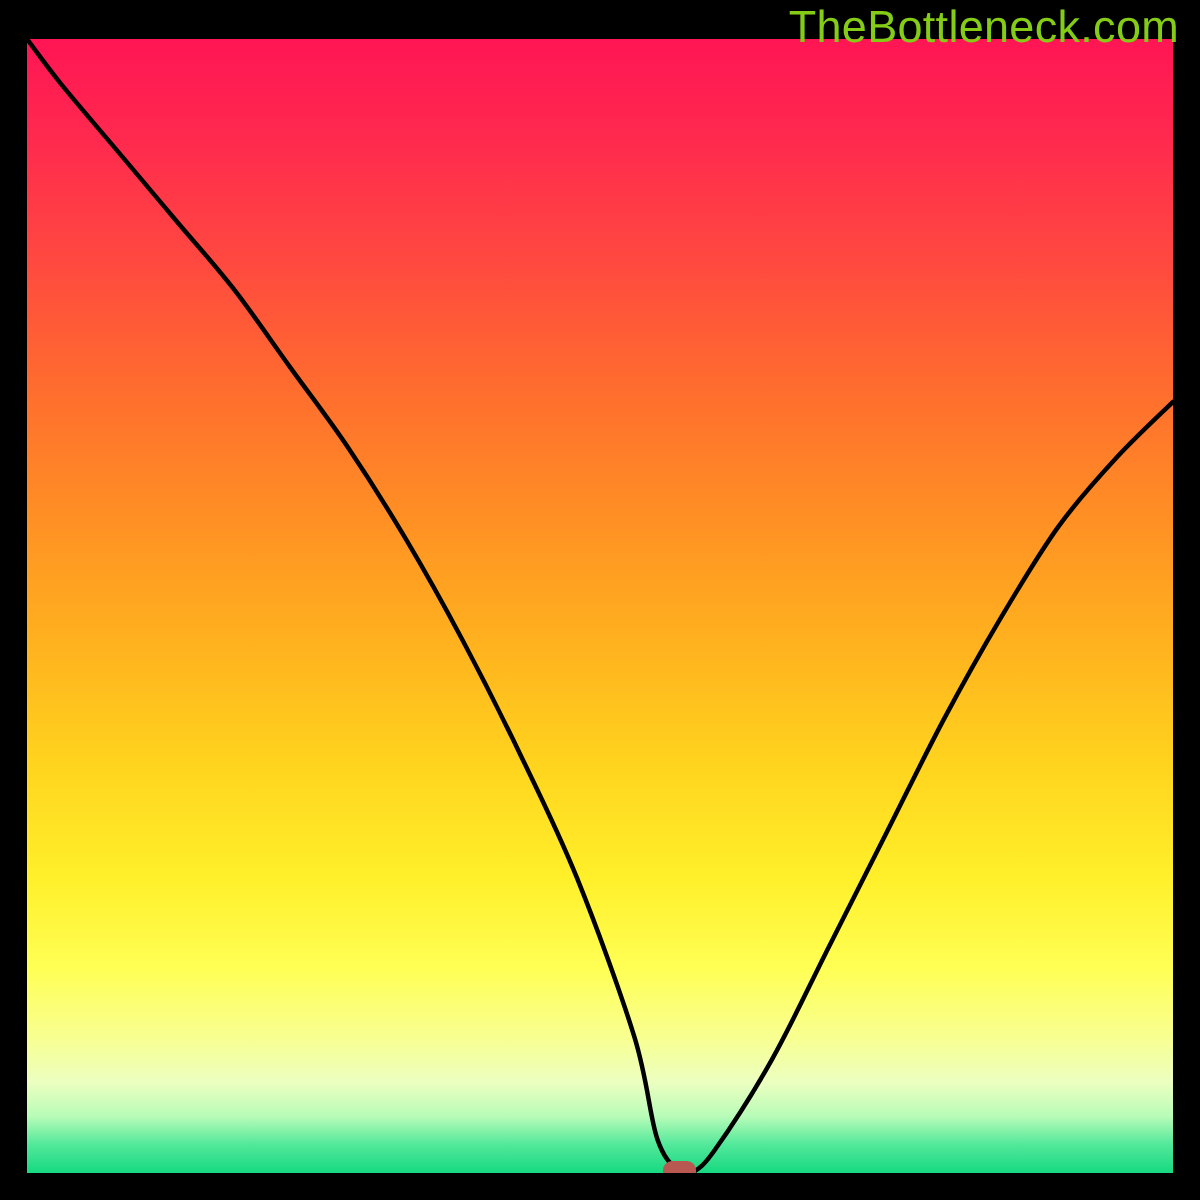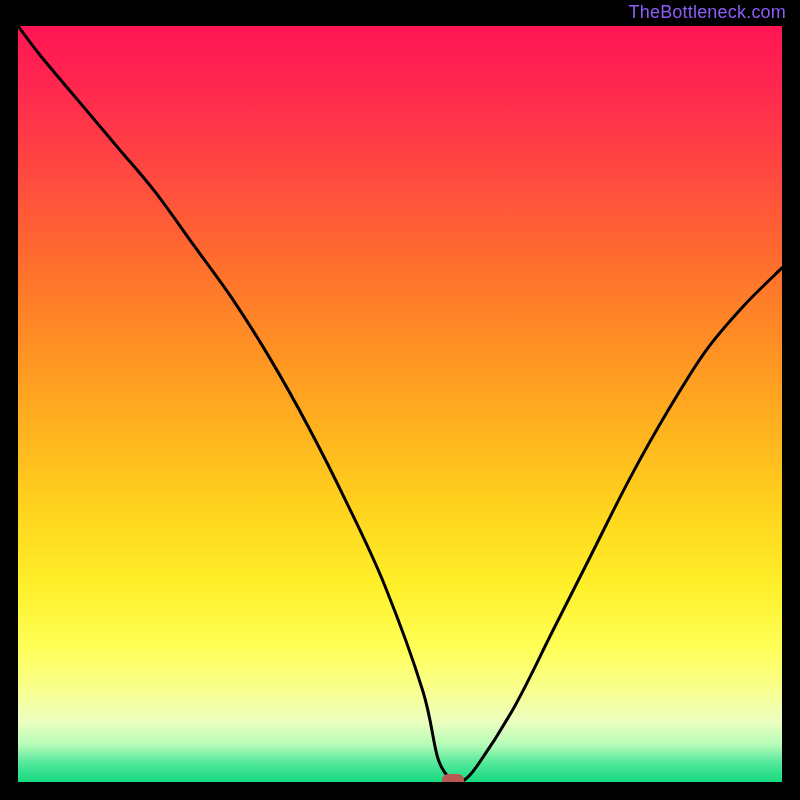--- a/index.html
+++ b/index.html
@@ -14,22 +14,22 @@
   .frame {
     position: relative;
     width: 800px;
     height: 800px;
     background: #000;
   }
   .watermark {
     position: absolute;
     top: 2px;
     right: 14px;
-    color: #8b5cf6;
-    font-size: 18px;
+    color: #84cc16;
+    font-size: 30px;
     font-weight: 500;
     letter-spacing: 0.2px;
     z-index: 10;
   }
   .plot {
     position: absolute;
     left: 18px;
     top: 26px;
     width: 764px;
     height: 756px;

